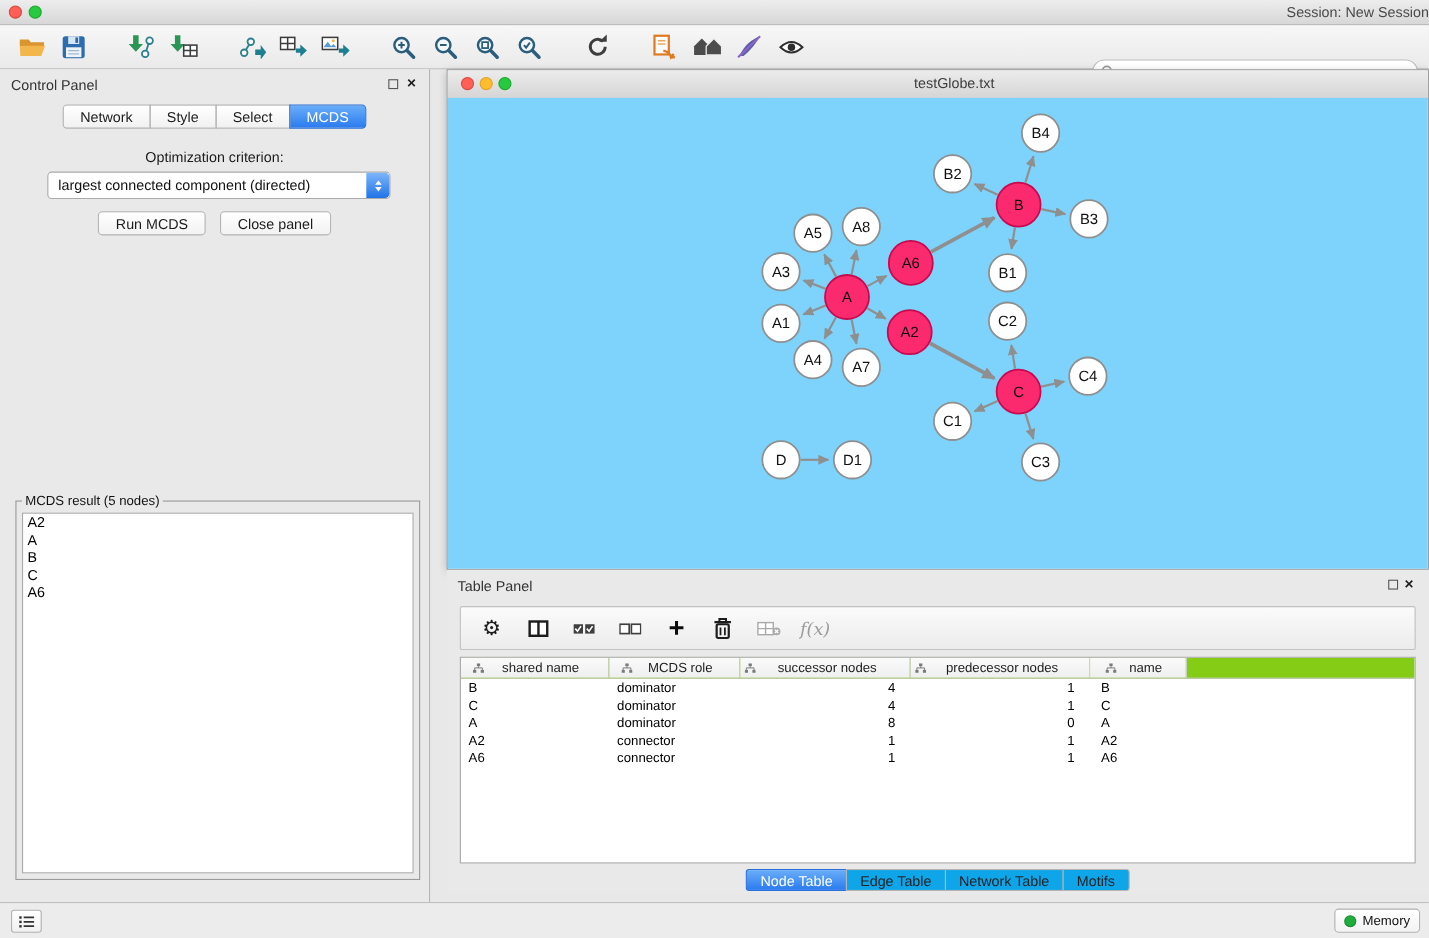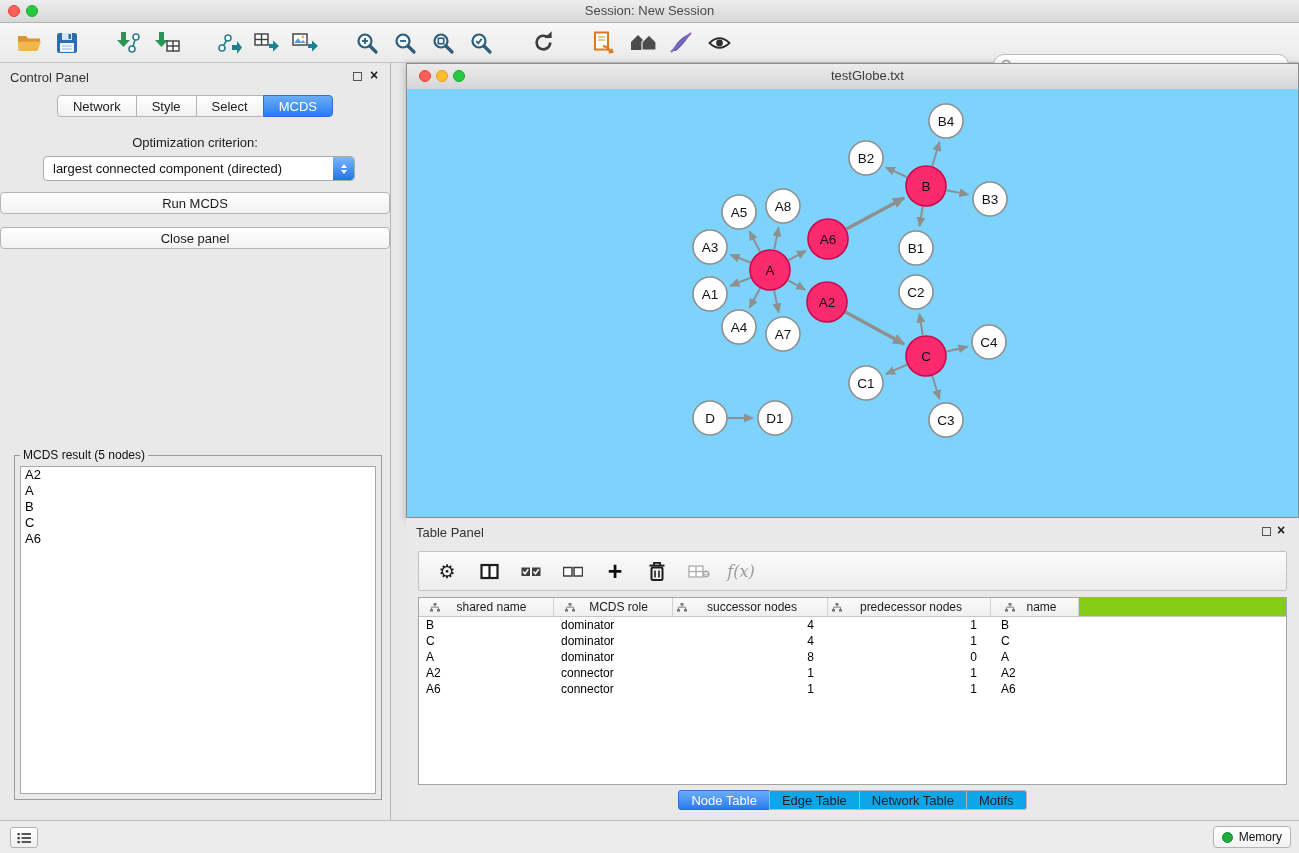--- a/index.html
+++ b/index.html
@@ -6,21 +6,21 @@
   body{width:1299px;height:853px;position:relative;overflow:hidden;background:#e8e8e8;
        font-family:"Liberation Sans",sans-serif;color:#222;}
   button{font-family:inherit;}
 
   
   #titlebar{position:absolute;left:0;top:0;width:1299px;height:22px;
     background:linear-gradient(#ededed,#d7d7d7);border-bottom:1px solid #b2b2b2;}
   .light{position:absolute;top:5px;width:12px;height:12px;border-radius:50%;box-sizing:border-box;}
   .l-red{left:8px;background:#ff5f57;border:1px solid #e0443e;}
   .l-green{left:26px;background:#28c840;border:1px solid #1aab29;}
-  #main-title{width:100%;text-align:center;font-size:13px;line-height:21px;color:#4a4a4a;}
+  #main-title{width:100%;text-align:right;font-size:13px;line-height:21px;color:#4a4a4a;}
 
   
   #toolbar{position:absolute;left:0;top:23px;width:1299px;height:40px;box-sizing:border-box;
     background:linear-gradient(#f7f7f7,#eaeaea);border-bottom:1px solid #c3c3c3;
     display:flex;align-items:center;padding-left:10px;}
   .tool{width:38px;height:34px;display:flex;align-items:center;justify-content:center;
     background:none;border:none;padding:0;}
   .grp{margin-left:24px;}
   #searchbox{position:absolute;right:10px;top:31px;width:296px;height:22px;box-sizing:border-box;
     border:1px solid #bcbcbc;border-radius:12px;background:#fff;display:flex;align-items:center;
@@ -47,21 +47,21 @@
   #criterion-select{position:absolute;left:43px;top:93px;width:312px;height:25px;box-sizing:border-box;
     background:#fff;border:1px solid #ababab;border-radius:4px;font-size:13px;}
   #criterion-value{position:absolute;left:9px;top:4px;color:#111;}
   .stepper{position:absolute;right:0px;top:0px;bottom:0px;width:21px;border-radius:0 4px 4px 0;
     background:linear-gradient(#7cb6fa,#2273e8);display:flex;flex-direction:column;align-items:center;
     justify-content:center;gap:2px;}
   .tri-up{width:0;height:0;border-left:3.5px solid transparent;border-right:3.5px solid transparent;
     border-bottom:4.5px solid #fff;}
   .tri-dn{width:0;height:0;border-left:3.5px solid transparent;border-right:3.5px solid transparent;
     border-top:4.5px solid #fff;}
-  #cp-buttons{position:absolute;left:0;top:129px;width:100%;display:flex;justify-content:center;gap:13px;flex-direction:column;}
+  #cp-buttons{position:absolute;left:0;top:129px;width:100%;display:flex;justify-content:center;gap:13px;}
   .btn{height:22px;background:linear-gradient(#ffffff,#f2f2f2);border:1px solid #b5b5b5;border-radius:4px;
     font-size:13px;color:#1c1c1c;padding:0 15px;}
 
   #result-group{position:absolute;left:14px;top:392px;width:368px;height:345px;box-sizing:border-box;
     border:1px solid #9a9a9a;}
   #result-legend{position:absolute;left:5px;top:-8px;background:#e9e9e9;padding:0 3px;font-size:12px;color:#111;}
   #result-list{position:absolute;left:5px;top:10px;right:5px;bottom:5px;background:#fff;
     border:1px solid #a8a8a8;overflow:hidden;}
   .result-item{font-size:13px;line-height:16px;padding-left:4px;color:#000;}
 

